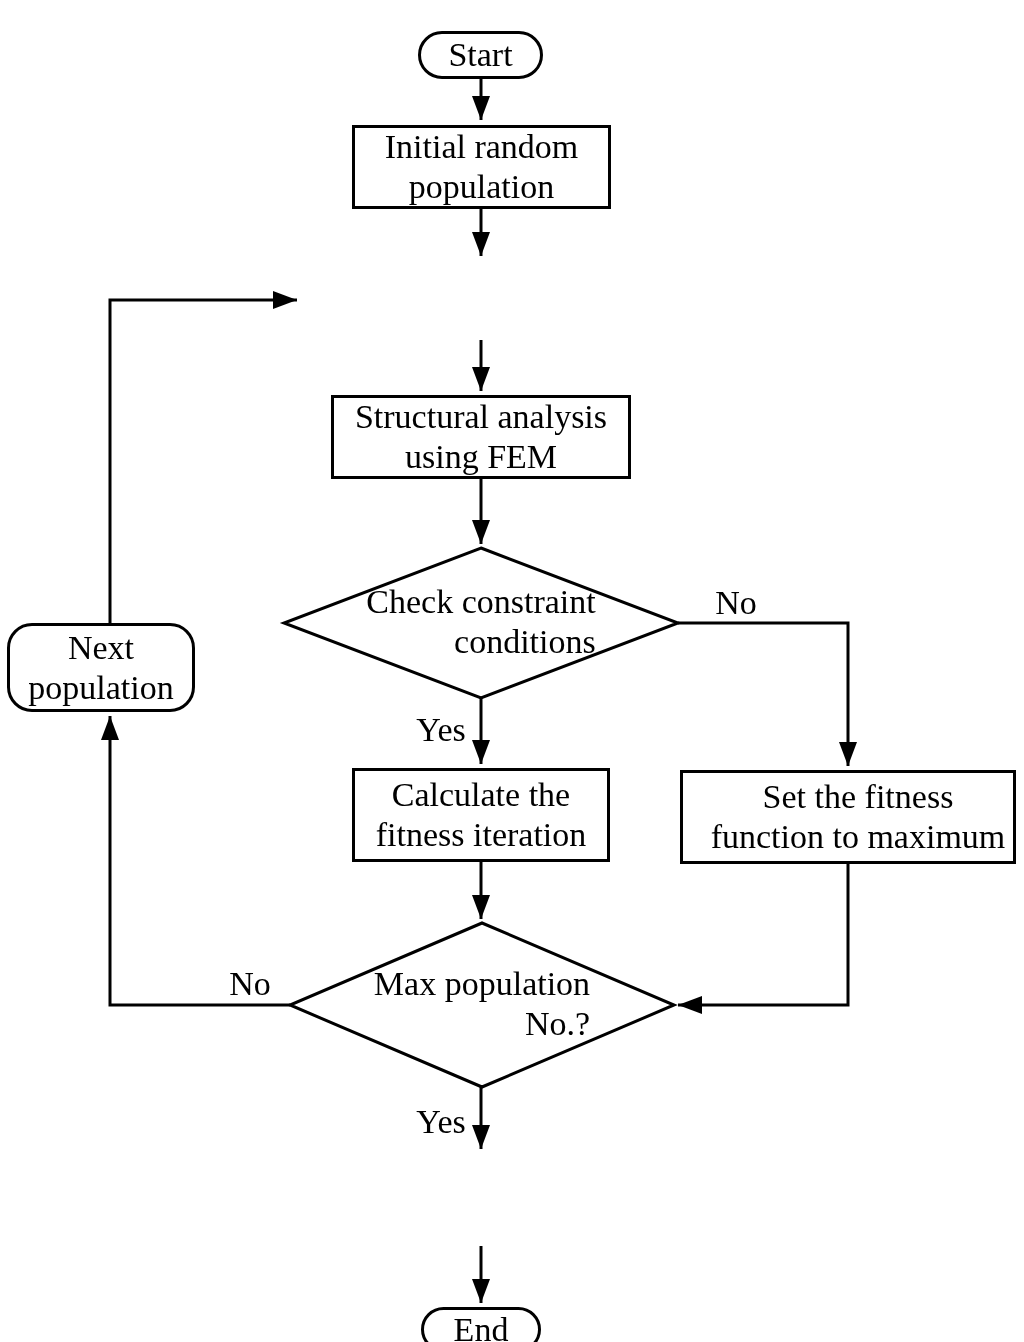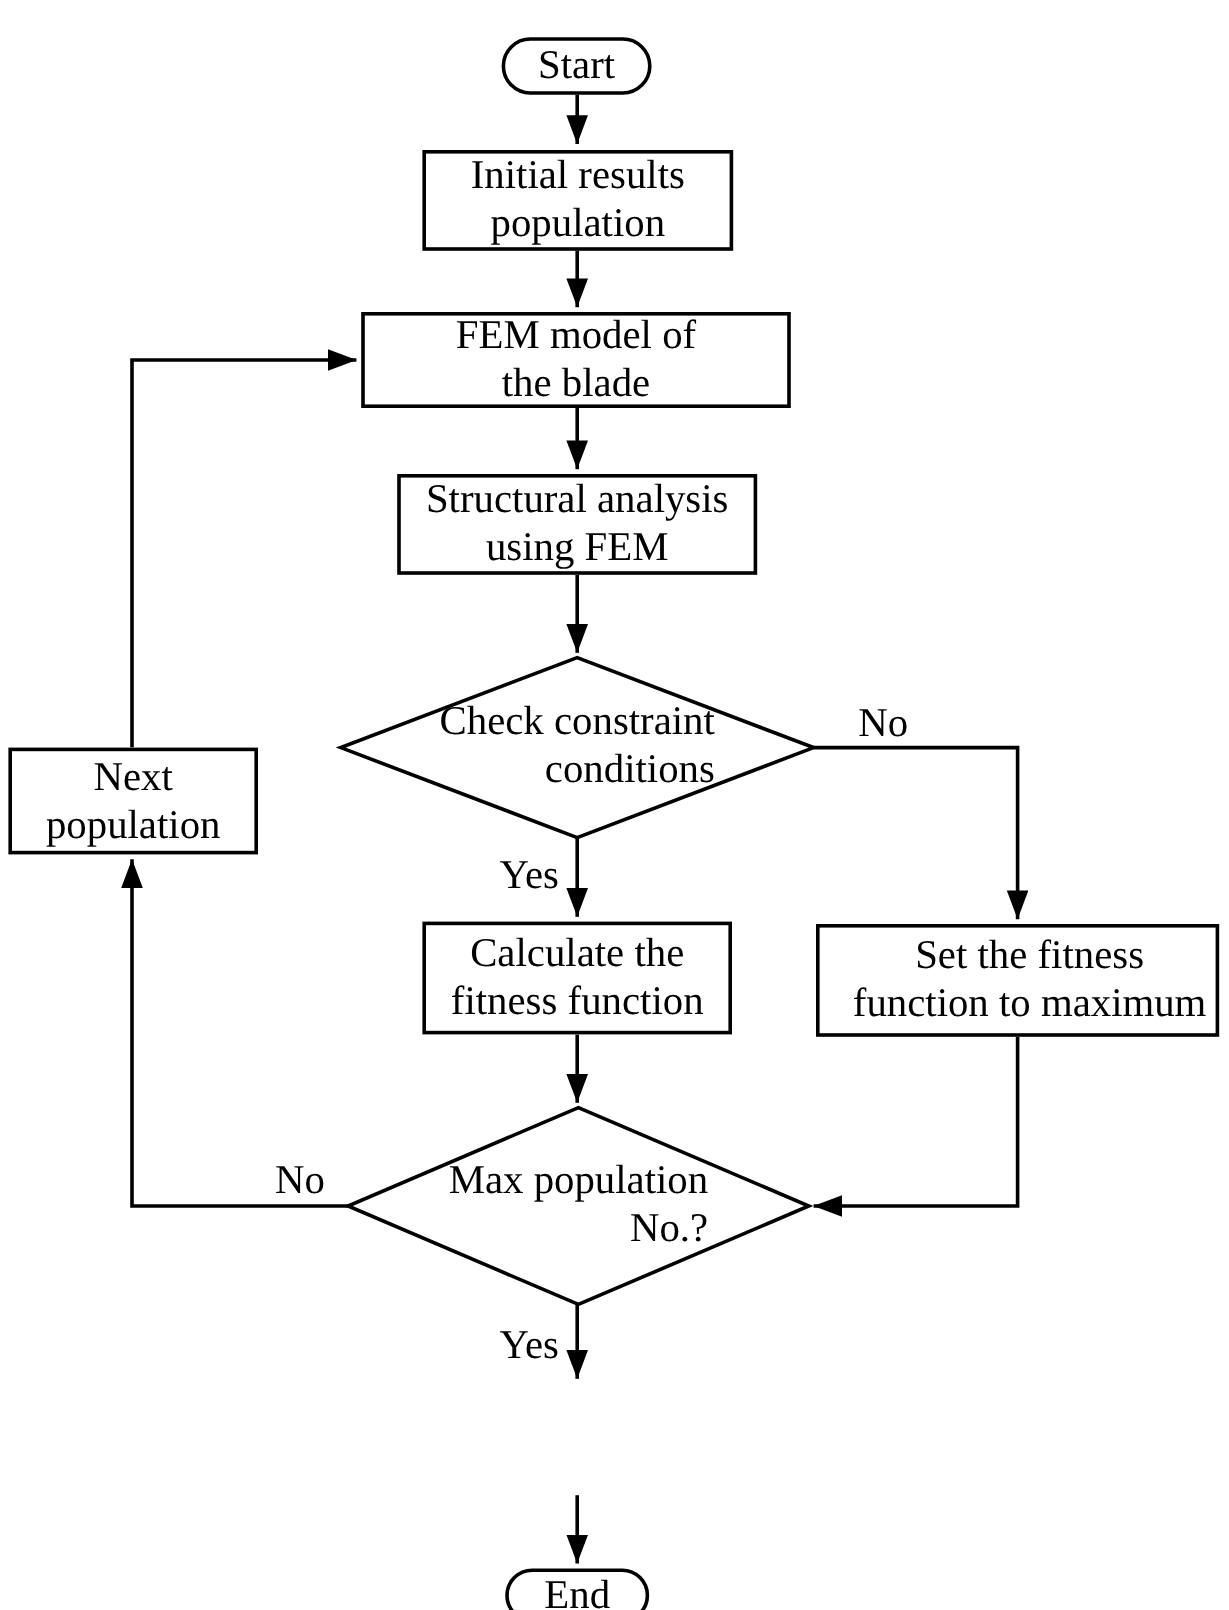--- a/index.html
+++ b/index.html
@@ -43,21 +43,21 @@
     font-size: 34px;
     line-height: 1;
   }
   
   #n-start   { left: 418px; top: 11px;   width: 125px; height: 48px; }
   #n-init    { left: 352px; top: 105px;  width: 259px; height: 84px; }
   #n-fem     { left: 301px; top: 240px;  width: 358px; height: 80px; }
   #n-struct  { left: 331px; top: 375px;  width: 300px; height: 84px; }
   #n-calc    { left: 352px; top: 748px;  width: 258px; height: 94px; }
   #n-setmax  { left: 680px; top: 750px;  width: 336px; height: 94px; padding-left: 20px; }
-  #n-nextpop { left: 7px;   top: 603px;  width: 208px; height: 89px; }
+  #n-nextpop { left: 7px;   top: 603px;  width: 188px; height: 89px; border-radius: 25px; }
   #n-output  { left: 324px; top: 1133px; width: 314px; height: 93px; }
   #n-end     { left: 421px; top: 1287px; width: 120px; height: 45px; }
   #l-check   { left: 481px; top: 602px; }
   #l-maxiter { left: 482px; top: 984px; }
   #el-check-no    { left: 736px; top: 583px; }
   #el-check-yes   { left: 441px; top: 710px; }
   #el-maxiter-no  { left: 250px; top: 964px; }
   #el-maxiter-yes { left: 441px; top: 1102px; }
 </style>
 </head>
@@ -85,28 +85,26 @@
       <path d="M481,1067 L481,1129" marker-end="url(#arrow)"></path>
       <path d="M481,1226 L481,1283" marker-end="url(#arrow)"></path>
     </g>
     <g fill="#ffffff" stroke="#000000" stroke-width="3">
       <polygon points="481,528 678,603 481,678 284,603"></polygon>
       <polygon points="482,903 674,985 482,1067 290,985"></polygon>
     </g>
   </svg>
 
   <div class="node terminal" id="n-start">Start</div>
-  <div class="node" id="n-init">Initial results
+  <div class="node" id="n-init">Initial random
 population</div>
-  <div class="node" id="n-fem">FEM model of
-the blade</div>
   <div class="node" id="n-struct">Structural analysis
 using FEM</div>
   <div class="node" id="n-calc">Calculate the
-fitness function</div>
+fitness iteration</div>
   <div class="node" id="n-setmax">Set the fitness
 function to maximum</div>
   <div class="node" id="n-nextpop">Next
 population</div>
   <div class="node terminal" id="n-end">End</div>
 
   <div class="diamond-label" id="l-check">Check constraint
 conditions</div>
   <div class="diamond-label" id="l-maxiter">Max population
 No.?</div>

